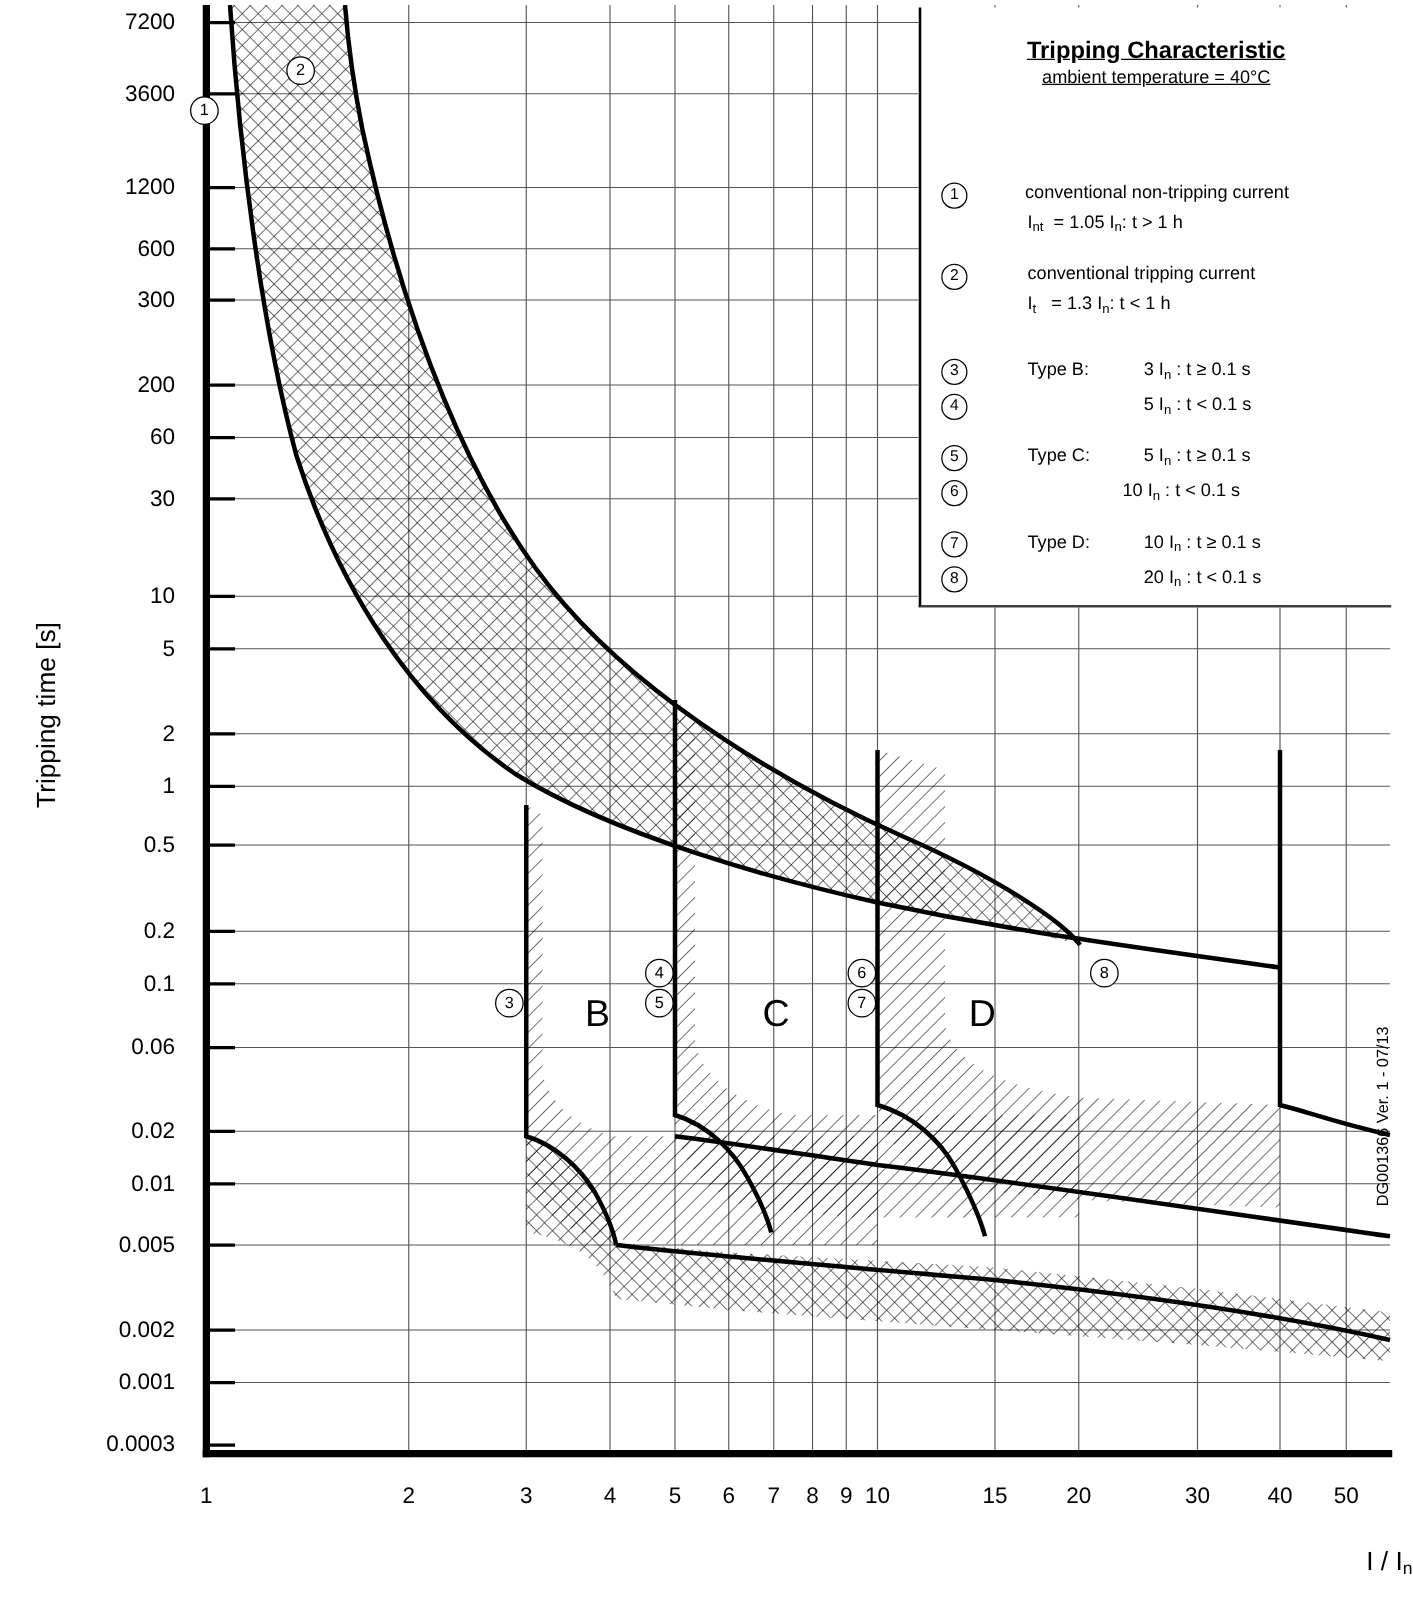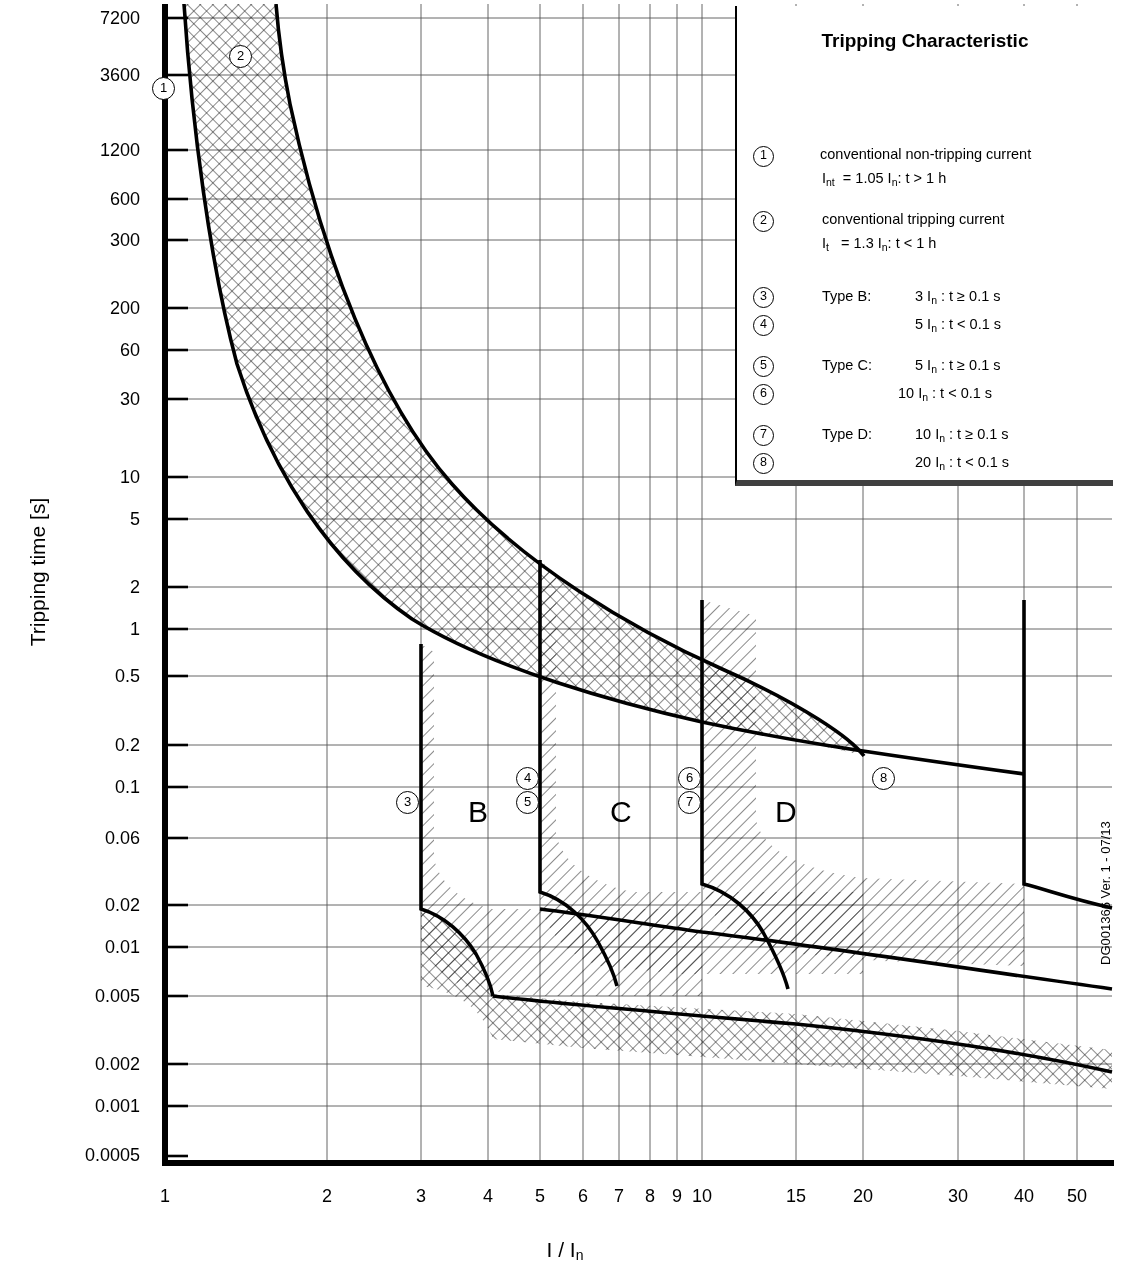--- a/index.html
+++ b/index.html
@@ -6,21 +6,21 @@
   body{width:1130px;height:1280px;font-family:"Liberation Sans",sans-serif;color:#000;position:relative;overflow:hidden;}
   #root{position:absolute;left:0;top:0;width:1130px;height:1280px;}
 
   
   .ylabel{
     position:absolute; left:-92px; top:560px; width:260px;
     transform:rotate(-90deg); transform-origin:center center;
     font-size:21px; text-align:center;
   }
   .xlabel{
-    position:absolute; left:0; top:1238px; width:1130px; text-align:center;
+    position:absolute; left:0; top:1238px; width:1130px; text-align:right;
     font-size:21px;
   }
   .xlabel .sub{font-size:14px; vertical-align:-3px;}
 
   .ytick{
     position:absolute; right:0; font-size:18px; 
     transform:translateY(-50%); white-space:nowrap;
   }
   #yticks{position:absolute; left:0; top:0; width:140px; height:1280px;}
   .xtick{
@@ -28,22 +28,23 @@
     transform:translateX(-50%); white-space:nowrap;
   }
 
   
   #plot{position:absolute;left:162px;top:4px;width:952px;height:1162px;}
   svg{display:block;}
 
   
   #legend{
     position:absolute; left:735px; top:6px; width:378px; height:480px;
-    background:#fff; border-left:2px solid #000; border-bottom:6px solid #404040;
+    background:#fff; border-left:2px solid #000; border-bottom:2px solid #404040;
     box-sizing:border-box;
+    text-decoration:underline;
   }
   #legend .title{ text-align:center; font-size:19px; font-weight:bold; margin-top:24px;}
   #legend .sub{ text-align:center; font-size:14.5px; margin-top:7px;}
   #legend .sub2{ text-align:center; font-size:14.5px; margin-top:2px;}
   .lrow{position:absolute; font-size:14.5px;margin-left:33px;}
   .num{
     position:absolute; width:19px;height:19px;border:1.6px solid #000;border-radius:50%;
     font-size:12.5px; line-height:17px; text-align:center; font-family:"Liberation Sans",sans-serif;
   }
   .sb{font-size:10.5px; vertical-align:-3px;}
@@ -80,21 +81,21 @@
     <div class="ytick" style="top:629px">1</div>
     <div class="ytick" style="top:676px">0.5</div>
     <div class="ytick" style="top:745px">0.2</div>
     <div class="ytick" style="top:787px">0.1</div>
     <div class="ytick" style="top:838px">0.06</div>
     <div class="ytick" style="top:905px">0.02</div>
     <div class="ytick" style="top:947px">0.01</div>
     <div class="ytick" style="top:996px">0.005</div>
     <div class="ytick" style="top:1064px">0.002</div>
     <div class="ytick" style="top:1106px">0.001</div>
-    <div class="ytick" style="top:1155px">0.0005</div>
+    <div class="ytick" style="top:1155px">0.0003</div>
   </div>
 
   <div id="xticks">
     <div class="xtick" style="left:165px">1</div>
     <div class="xtick" style="left:327px">2</div>
     <div class="xtick" style="left:421px">3</div>
     <div class="xtick" style="left:488px">4</div>
     <div class="xtick" style="left:540px">5</div>
     <div class="xtick" style="left:583px">6</div>
     <div class="xtick" style="left:619px">7</div>
@@ -254,20 +255,21 @@
   <div class="cnum" style="left:229px; top:45px">2</div>
   <div class="cnum" style="left:396px; top:791px">3</div>
   <div class="cnum" style="left:516px; top:767px">4</div>
   <div class="cnum" style="left:516px; top:791px">5</div>
   <div class="cnum" style="left:678px; top:767px">6</div>
   <div class="cnum" style="left:678px; top:791px">7</div>
   <div class="cnum" style="left:872px; top:767px">8</div>
 
   <div id="legend">
     <div class="title">Tripping Characteristic</div>
+    <div class="sub2">ambient temperature = 40°C</div>
 
     <div class="num" style="left:16px; top:140px">1</div>
     <div class="lrow" style="left:50px; top:140px">conventional non-tripping current</div>
     <div class="lrow" style="left:52px; top:164px">
       <span>I</span><span class="sb">nt</span>
       &nbsp;<span>= 1.05 I</span><span class="sb">n</span><span>: t &gt; 1 h</span>
     </div>
 
     <div class="num" style="left:16px; top:205px">2</div>
     <div class="lrow" style="left:52px; top:205px">conventional tripping current</div>

